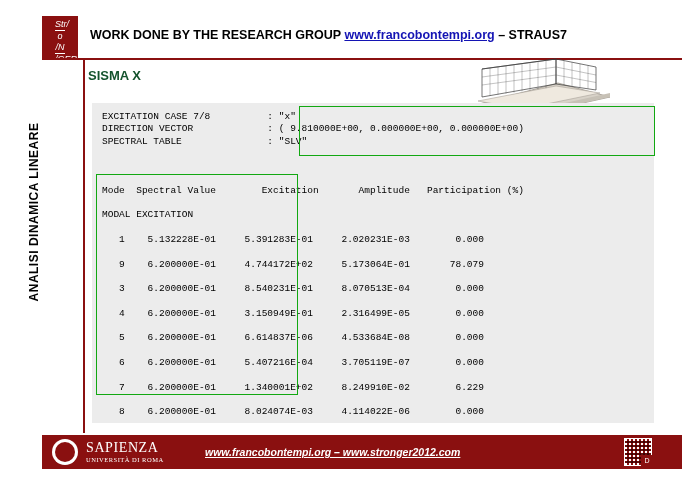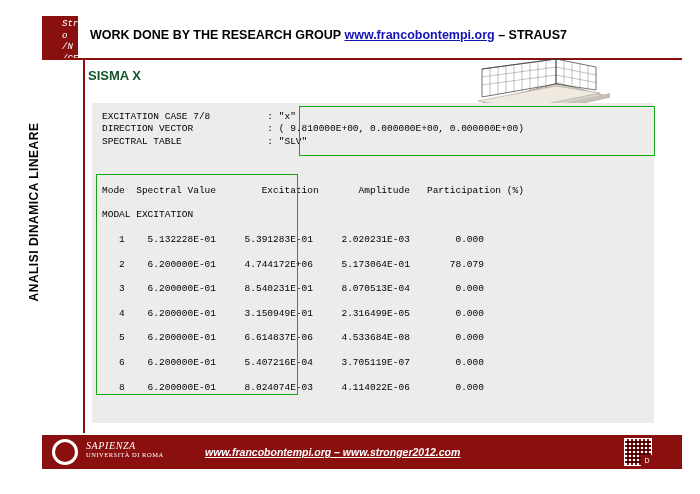--- a/index.html
+++ b/index.html
@@ -31,22 +31,22 @@
     background: #8a1010;
     color: #ffffff;
     font-size: 9px;
     line-height: 11px;
     text-align: center;
     padding-top: 3px;
     box-sizing: border-box;
   }
   .logo-block div {
     border-bottom: 1px solid #ffffff;
-    margin: 0 20px;
-    font-family: Liberation Mono, monospace;
+    margin: 0 13px;
+    font-family: Liberation Sans, sans-serif;
     font-style: italic;
   }
   .logo-block div:last-child { border-bottom: none; }
 
   
   .header {
     position: absolute;
     left: 90px;
     top: 28px;
     width: 600px;
@@ -178,23 +178,22 @@
   }
   .footer-sapienza {
     position: absolute;
     left: 86px;
     top: 440px;
     color: #ffffff;
     font-family: "Liberation Serif", serif;
   }
   .footer-sapienza .big {
     display: block;
-    font-size: 10px;
+    font-size: 14px;
     letter-spacing: 0.6px;
-    font-style: italic;
   }
   .footer-sapienza .small {
     display: block;
     font-size: 6.5px;
     letter-spacing: 0.5px;
   }
   .footer-links {
     position: absolute;
     left: 205px;
     top: 446px;
@@ -285,25 +284,26 @@
     </g>
   </svg>
 
   <div class="report"><span class="seg">EXCITATION CASE 7/8          : "x"
 DIRECTION VECTOR             : ( 9.810000E+00, 0.000000E+00, 0.000000E+00)
 SPECTRAL TABLE               : "SLV"</span>
 <span class="seg"> </span>
 <span class="seg">Mode  Spectral Value        Excitation       Amplitude   Participation (%)</span>
 <span class="seg">MODAL EXCITATION</span>
 <span class="seg">   1    5.132228E-01     5.391283E-01     2.020231E-03        0.000</span>
-<span class="seg">   2    6.200000E-01     4.744172E+06     5.173064E-01       78.079</span>
+<span class="seg">   9    6.200000E-01     4.744172E+02     5.173064E-01       78.079</span>
 <span class="seg">   3    6.200000E-01     8.540231E-01     8.070513E-04        0.000</span>
 <span class="seg">   4    6.200000E-01     3.150949E-01     2.316499E-05        0.000</span>
 <span class="seg">   5    6.200000E-01     6.614837E-06     4.533684E-08        0.000</span>
 <span class="seg">   6    6.200000E-01     5.407216E-04     3.705119E-07        0.000</span>
+<span class="seg">   7    6.200000E-01     1.340001E+02     8.249910E-02        6.229</span>
 <span class="seg">   8    6.200000E-01     8.024074E-03     4.114022E-06        0.000</span>
 
 
 
 
 
 
 </div>
 
   <div class="box-green" id="box-excitation"></div>

